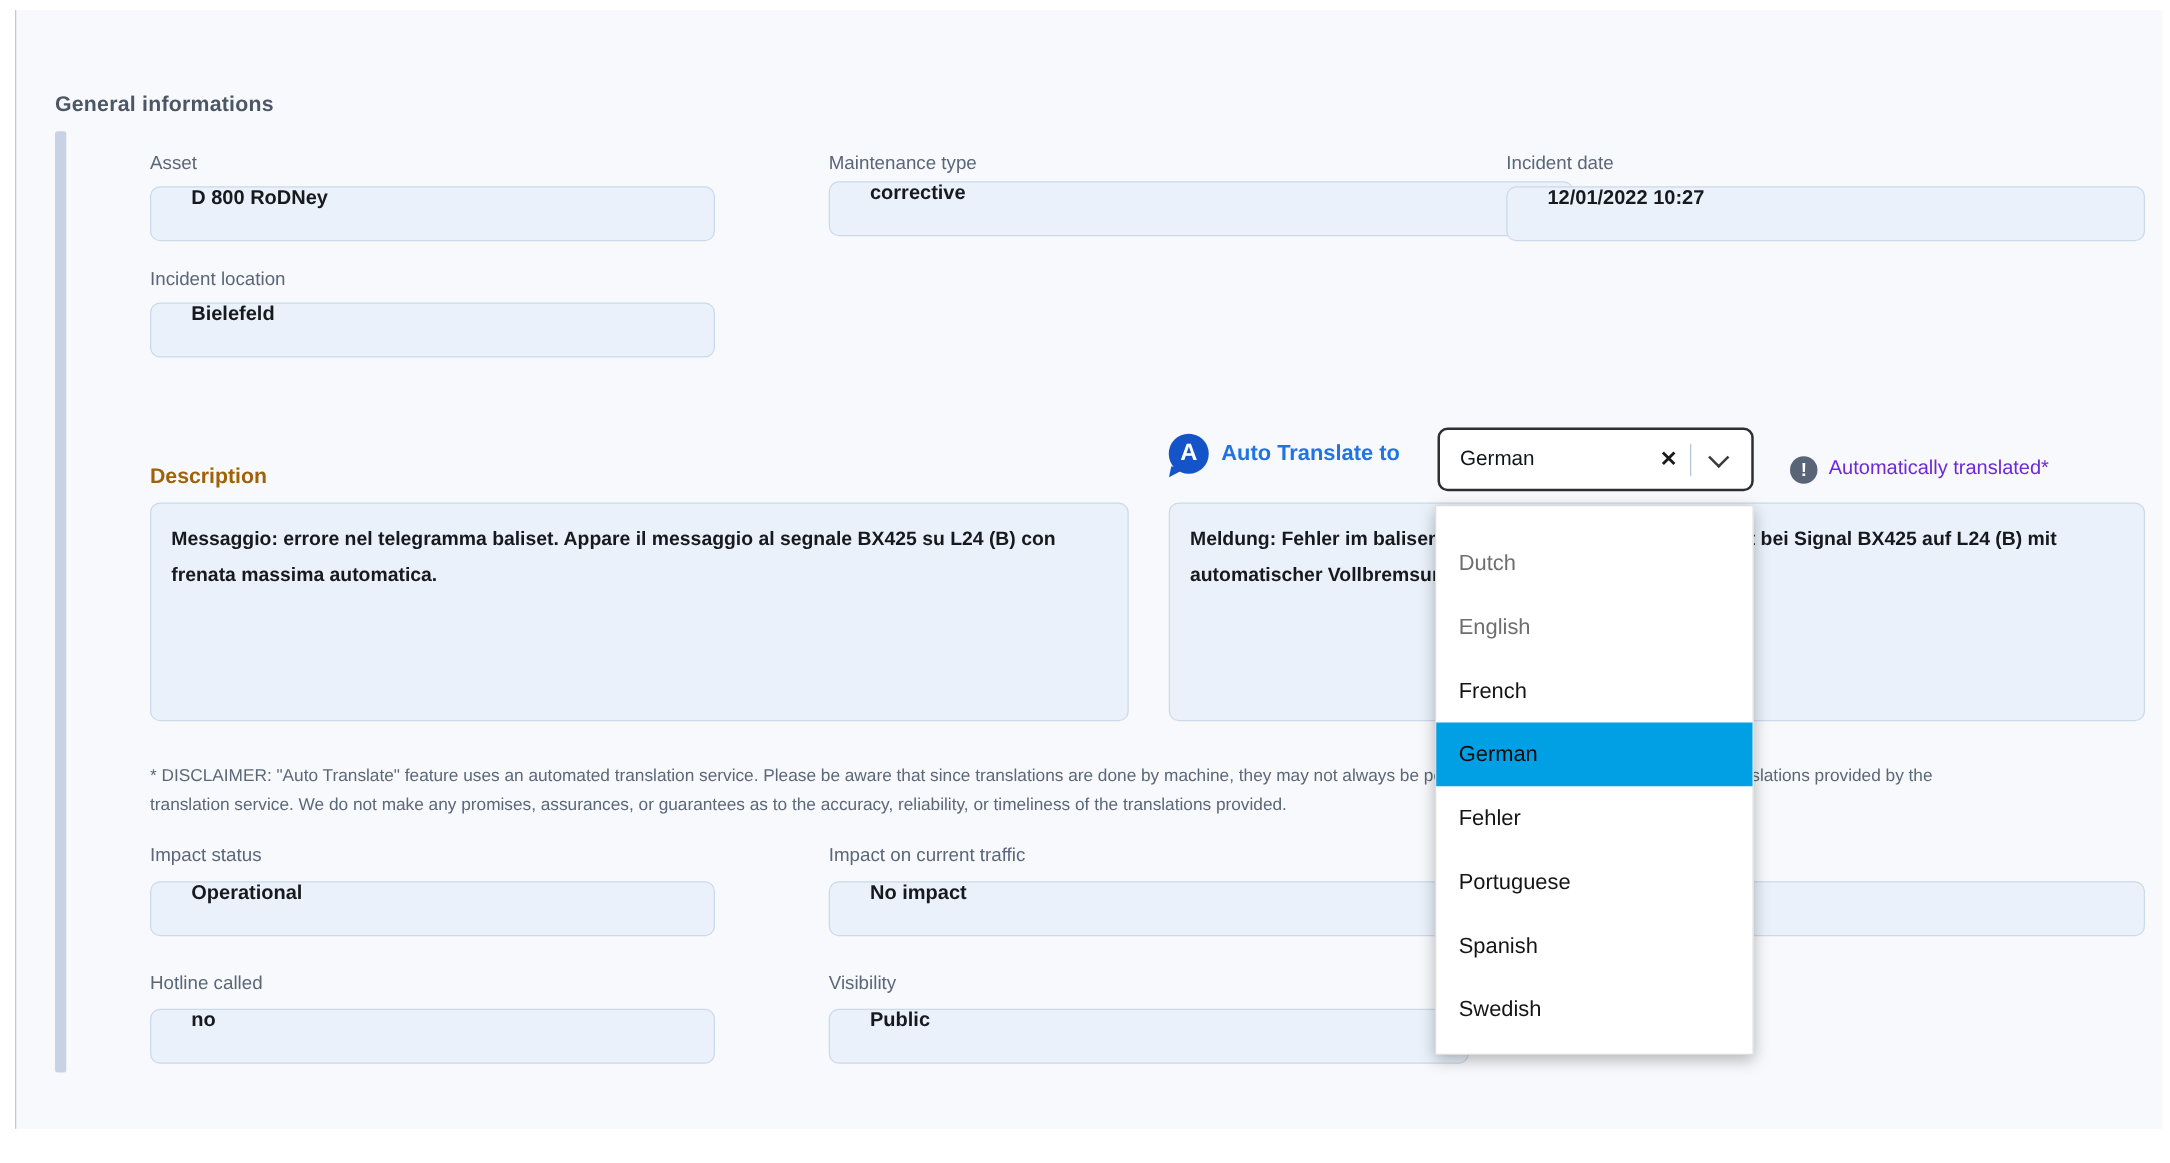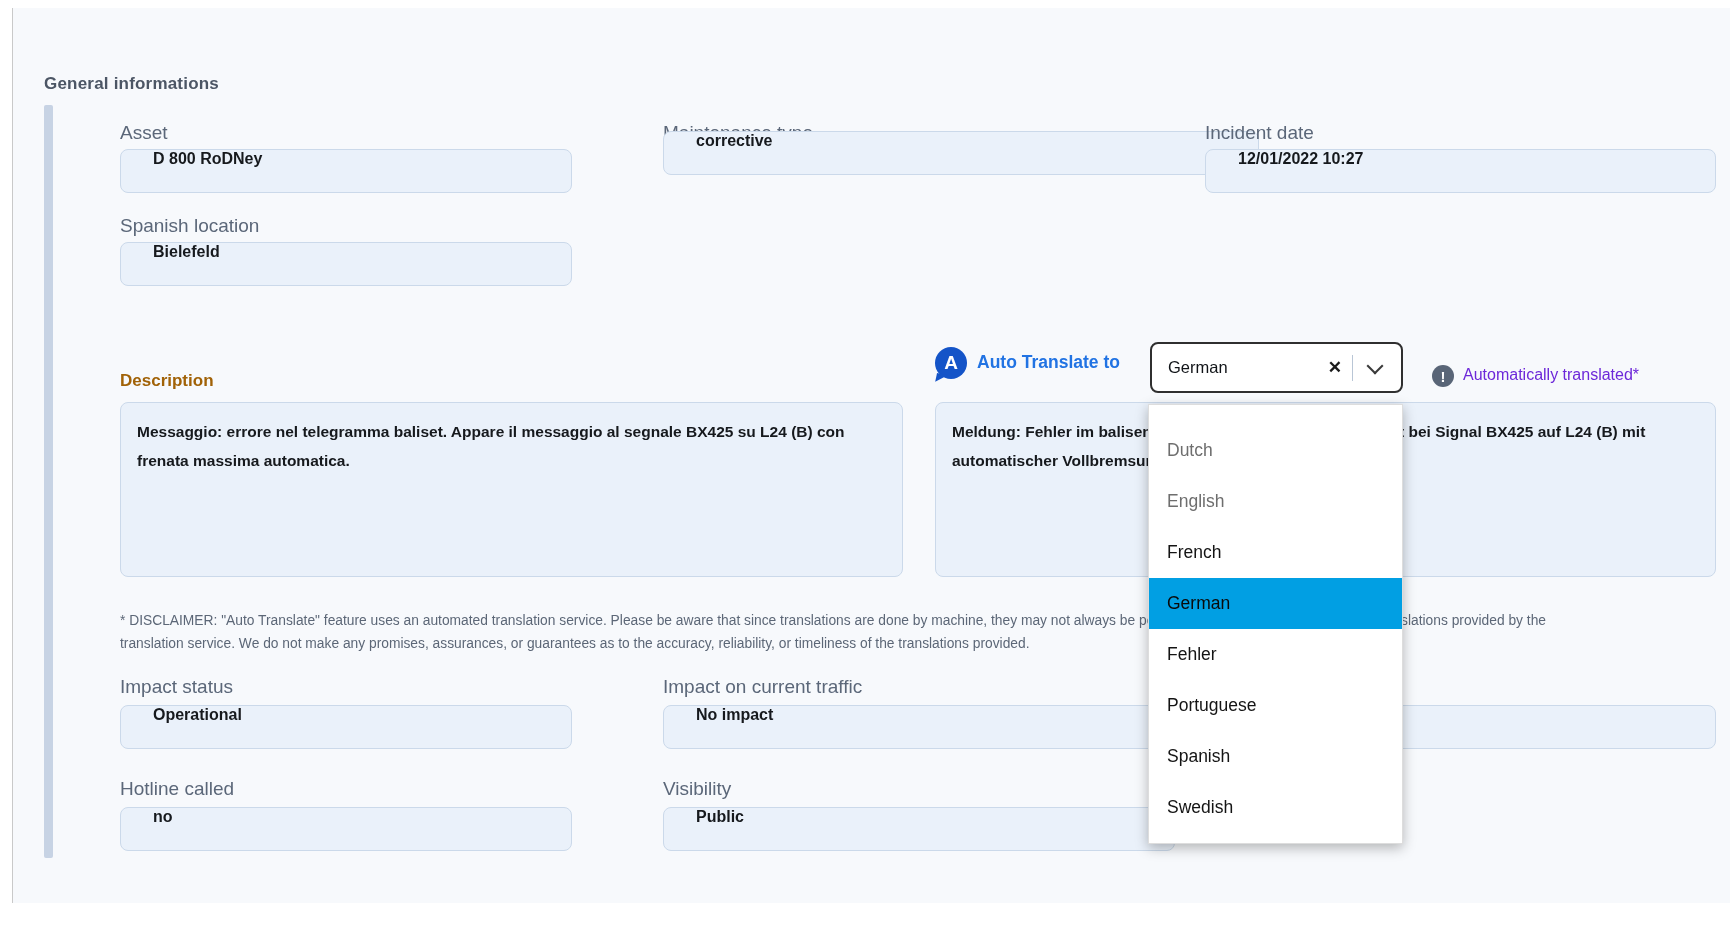--- a/index.html
+++ b/index.html
@@ -14,21 +14,21 @@
   .section-title {
     position:absolute; left:44px; top:74px;
     font-size:17px; font-weight:bold; color:#4c5665; letter-spacing:.2px;
   }
   .accent-bar {
     position:absolute; left:44px; top:105px; width:9px; height:753px;
     background:#c7d3e4; border-radius:2px;
   }
 
   .field-label {
-    position:absolute; font-size:19px; color:#5b6779;
+    position:absolute; font-size:15px; color:#5b6779;
   }
   .field {
     position:absolute; height:44px; background:#eaf1fa;
     border:1px solid #cbd9ea; border-radius:8px;
     display:flex; align-items:flex-start; padding:0 32px;
     font-size:16px; font-weight:bold; color:#16191d;
   }
 
   .desc-label {
     position:absolute; font-size:17px; font-weight:bold; color:#a16207;
@@ -110,30 +110,30 @@
 
   <div class="section-title">General informations</div>
   <div class="accent-bar"></div>
 
   <div class="field-label" style="left:120px; top:122px;">Asset</div>
   <div class="field" style="left:120px; top:149px; width:452px;">
     <span>D 800 RoDNey</span>
   </div>
 
   <div class="field-label" style="left:663px; top:122px;">Maintenance type</div>
-  <div class="field" style="left:663px; top:131px; width:596px;">
+  <div class="field" style="left:663px; top:145px; width:596px;">
     <span>corrective</span>
   </div>
 
   <div class="field-label" style="left:1205px; top:122px;text-align:center;">Incident date</div>
   <div class="field" style="left:1205px; top:149px; width:511px;">
     <span>12/01/2022 10:27</span>
   </div>
 
-  <div class="field-label" style="left:120px; top:215px;">Spanish location</div>
+  <div class="field-label" style="left:120px; top:215px;">Incident location</div>
   <div class="field" style="left:120px; top:242px; width:452px;">
     <span>Bielefeld</span>
   </div>
 
   <div class="desc-label" style="left:120px; top:371px;">Description</div>
   <div class="textarea" style="left:120px; width:783px;">
     <span>Messaggio: errore nel telegramma baliset. Appare il messaggio al segnale BX425 su L24 (B) con frenata massima automatica.</span>
   </div>
 
   <div class="bubble-icon">

